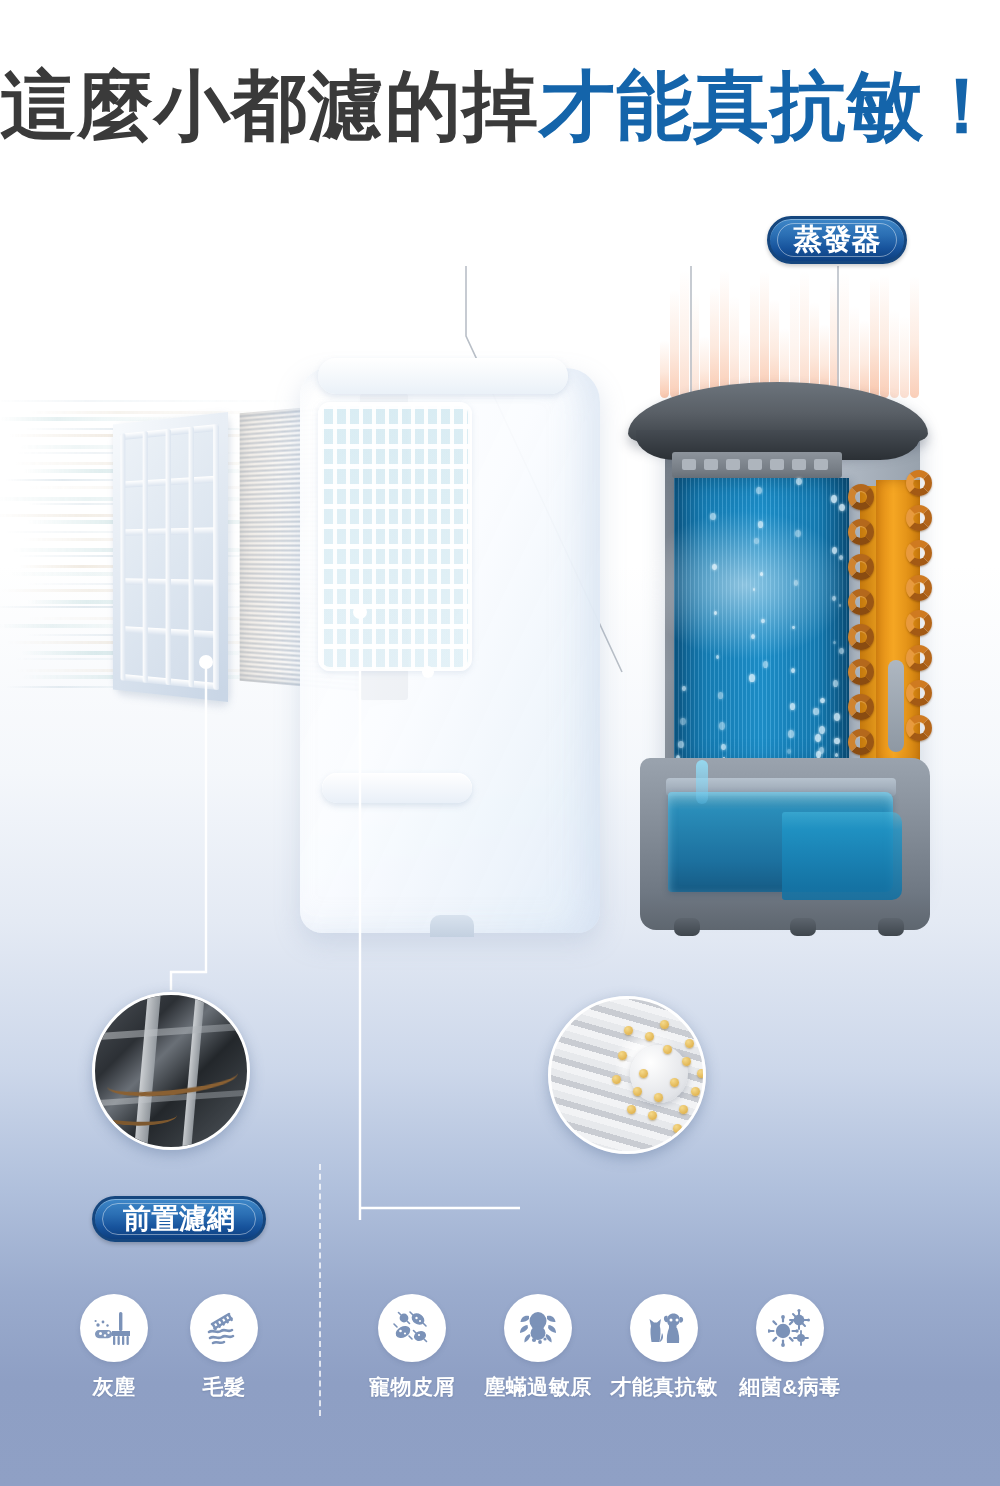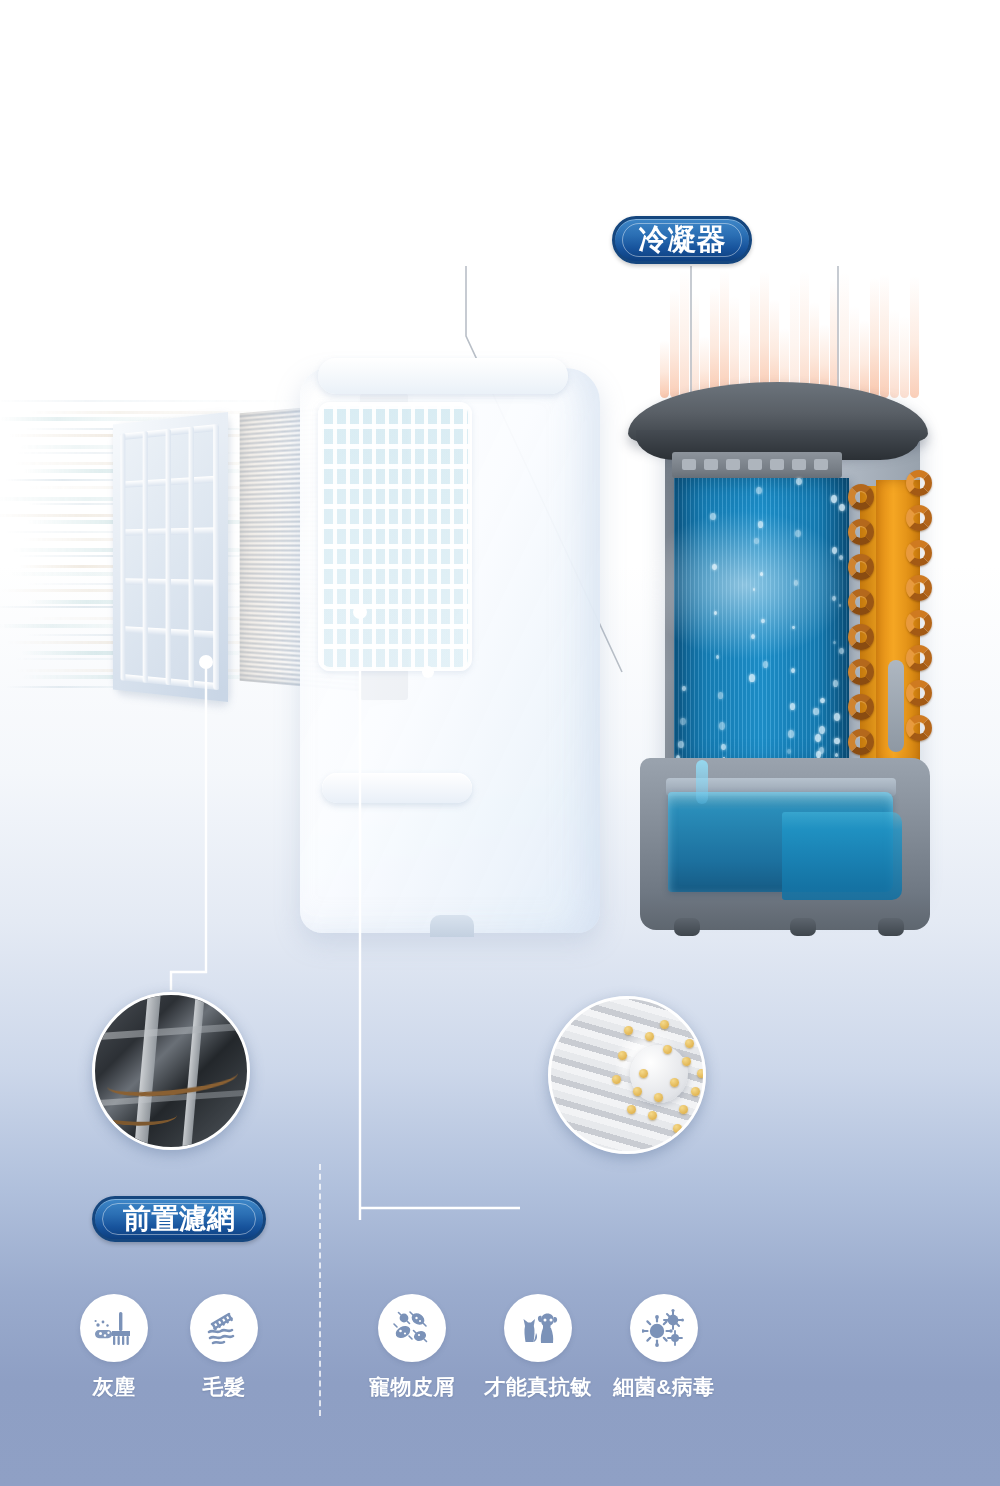--- a/index.html
+++ b/index.html
@@ -242,20 +242,23 @@
   .icon-label { margin-top:11px; font-size:21px; font-weight:bold; color:#ffffff;
       white-space:nowrap; letter-spacing:.5px; text-shadow:0 1px 2px rgba(70,90,125,.3); }
   #icons-right .icon-item { width:108px; }
   #icons-left  .icon-item { width:84px; }
 </style>
 </head>
 <body>
 
 <div class="stage">
 
+  <div class="headline">
+    <span class="hl-dark">這麼小都濾的掉</span><span class="hl-blue">才能真抗敏！</span>
+  </div>
 
   <div class="airflow-left" id="airflow">
       <div class="streak " style="top: 0px; left: 0px; width: 320px; height: 2px; opacity: 0.35;"></div>
       <div class="streak warm" style="top: 10.6px; left: 37.6833px; width: 255.674px; height: 3px; opacity: 0.46;"></div>
       <div class="streak teal" style="top: 17.2px; left: 9.71056px; width: 188.624px; height: 4px; opacity: 0.57;"></div>
       <div class="streak " style="top: 27.8px; left: 35.181px; width: 303.692px; height: 2px; opacity: 0.68;"></div>
       <div class="streak warm" style="top: 34.4px; left: 18.7763px; width: 302.449px; height: 3px; opacity: 0.79;"></div>
       <div class="streak teal" style="top: 45px; left: 30.3425px; width: 185.835px; height: 4px; opacity: 0.35;"></div>
       <div class="streak " style="top: 51.6px; left: 26.5952px; width: 257.898px; height: 2px; opacity: 0.46;"></div>
       <div class="streak warm" style="top: 62.2px; left: 23.4892px; width: 319.976px; height: 3px; opacity: 0.57;"></div>
@@ -321,22 +324,22 @@
 
       <path d="M466 266 L466 336 L622 672" fill="none" stroke="#b9bfc7" stroke-width="1.6"></path>
 
       <path d="M691 266 L691 492" fill="none" stroke="#b9bfc7" stroke-width="1.6"></path>
 
       <path d="M838 266 L838 420" fill="none" stroke="#b9bfc7" stroke-width="1.6"></path>
       <circle cx="691" cy="493" r="6" fill="#ffffff" stroke="#cfd4da" stroke-width="1"></circle>
     </svg>
   </div>
 
-  <div class="pill pill-top" id="pill-condenser">
-    <span>冷凝器</span>
+  <div class="pill pill-top" id="pill-evaporator">
+    <span>蒸發器</span>
   </div>
 
   <div class="appliance">
 
     <div class="prefilter">
       <div class="bars-h" id="pf-h">
           <i></i>
           <i></i>
           <i></i>
           <i></i>
@@ -616,20 +619,40 @@
             <circle cx="29" cy="29" r="1.1" fill="#fff" stroke="none"></circle>
             <path d="M26 27 L23.5 24.5 M34 33 L36.5 35.5" stroke-linecap="round"></path>
             <circle cx="14" cy="12" r="3.6" fill="#7b92b8"></circle>
             <path d="M11 9 L8.5 6.5 M17 15 L19.5 17.5" stroke-linecap="round"></path>
           </g>
         </svg>
       </div>
       <div class="icon-label">寵物皮屑</div>
     </div>
 
+    <div class="icon-item">
+      <div class="icon-circle">
+        <svg width="44" height="44" viewBox="0 0 44 44">
+          <g fill="#7b92b8">
+            <ellipse cx="22" cy="15" rx="8.5" ry="9"></ellipse>
+            <ellipse cx="22" cy="27" rx="7.5" ry="7"></ellipse>
+            <path d="M13 10 C8 9 5 12 4.5 16 C7.5 16.5 11 15 13 13z"></path>
+            <path d="M31 10 C36 9 39 12 39.5 16 C36.5 16.5 33 15 31 13z"></path>
+            <path d="M11.5 19 C6.5 19.5 4 23 4 27 C7.5 26.5 10.5 24.5 12 22z"></path>
+            <path d="M32.5 19 C37.5 19.5 40 23 40 27 C36.5 26.5 33.5 24.5 32 22z"></path>
+            <path d="M13.5 28 C9.5 29.5 8 33 8.5 36.5 C11.5 35 13.5 32.5 14.5 30z"></path>
+            <path d="M30.5 28 C34.5 29.5 36 33 35.5 36.5 C32.5 35 30.5 32.5 29.5 30z"></path>
+            <circle cx="18" cy="34" r="2.1"></circle>
+            <circle cx="24" cy="36" r="1.9"></circle>
+            <circle cx="29" cy="33" r="1.6"></circle>
+          </g>
+        </svg>
+      </div>
+      <div class="icon-label">塵蟎過敏原</div>
+    </div>
 
     <div class="icon-item">
       <div class="icon-circle">
         <svg width="44" height="44" viewBox="0 0 44 44">
           <g fill="#7b92b8">
 
             <path d="M9 20 L7.5 13 L12 16.5 L15 16.5 L19 13 L17.8 20z"></path>
             <path d="M9 20 C8 24 8.5 30 9.5 36 L17.5 36 C18.5 30 19 24 17.8 20z"></path>
             <path d="M17.5 36 C21 35 22 30 20 27 C19.4 30.5 18.6 33.5 17.5 36z"></path>
 

